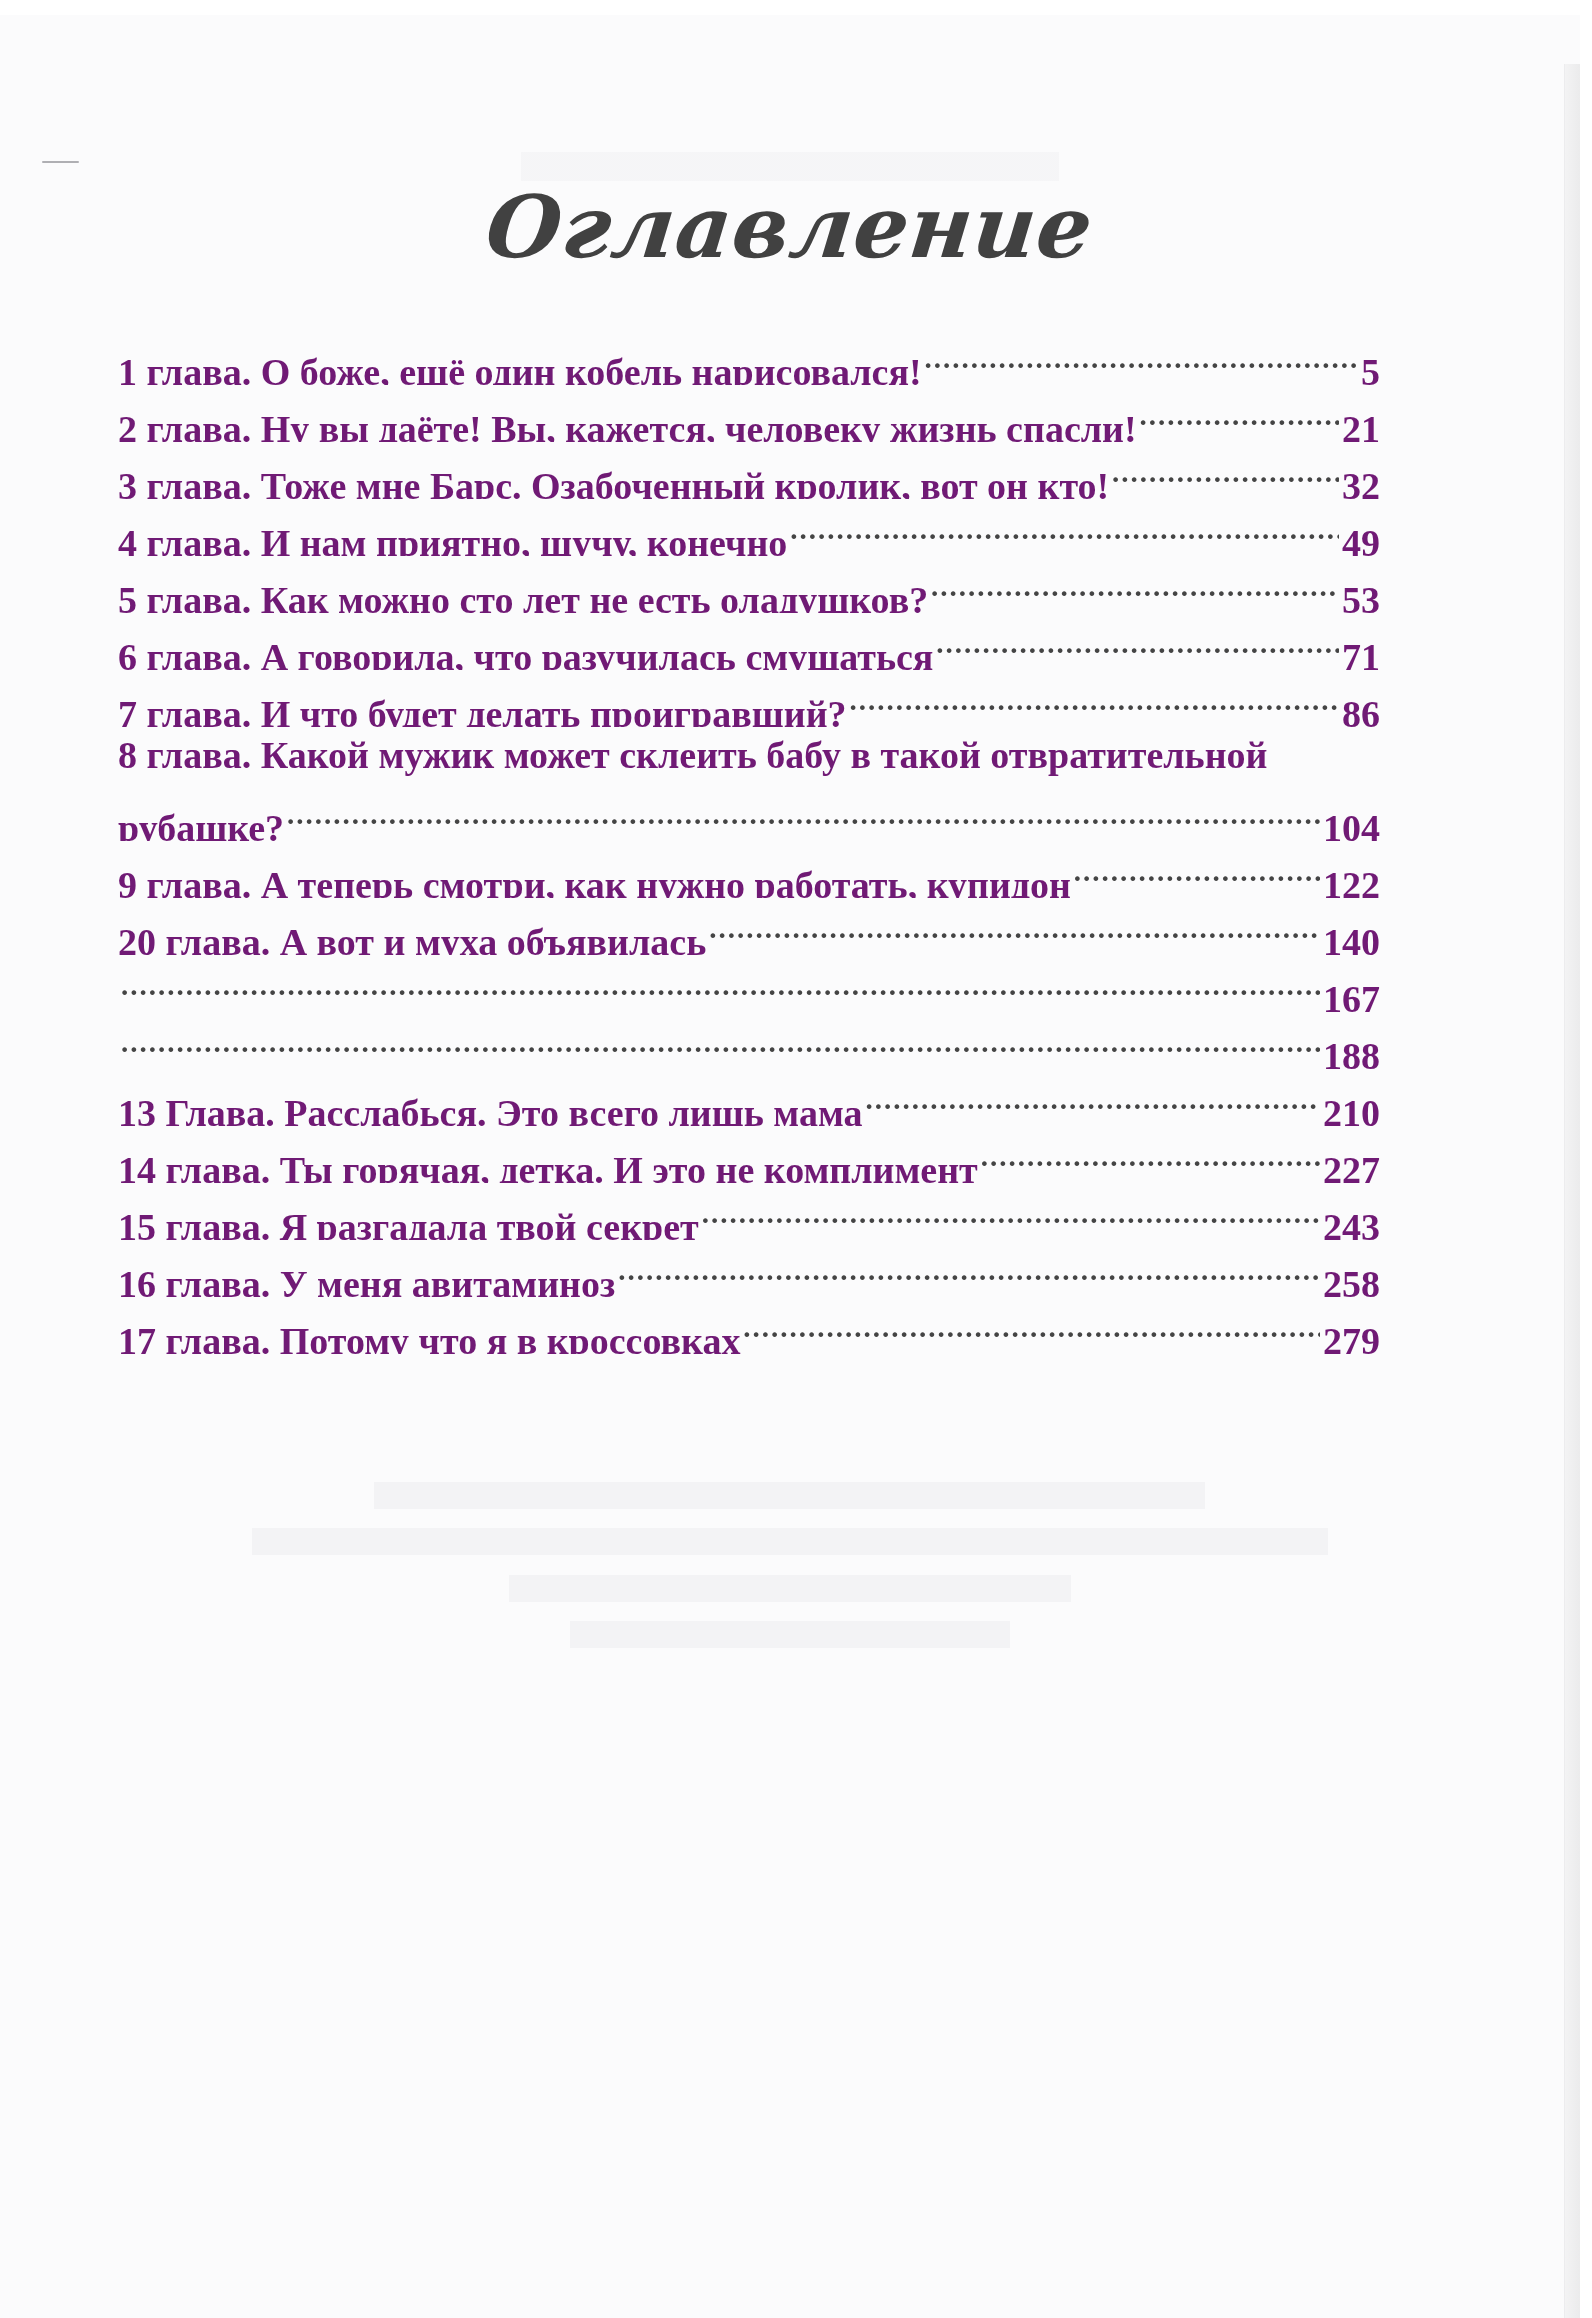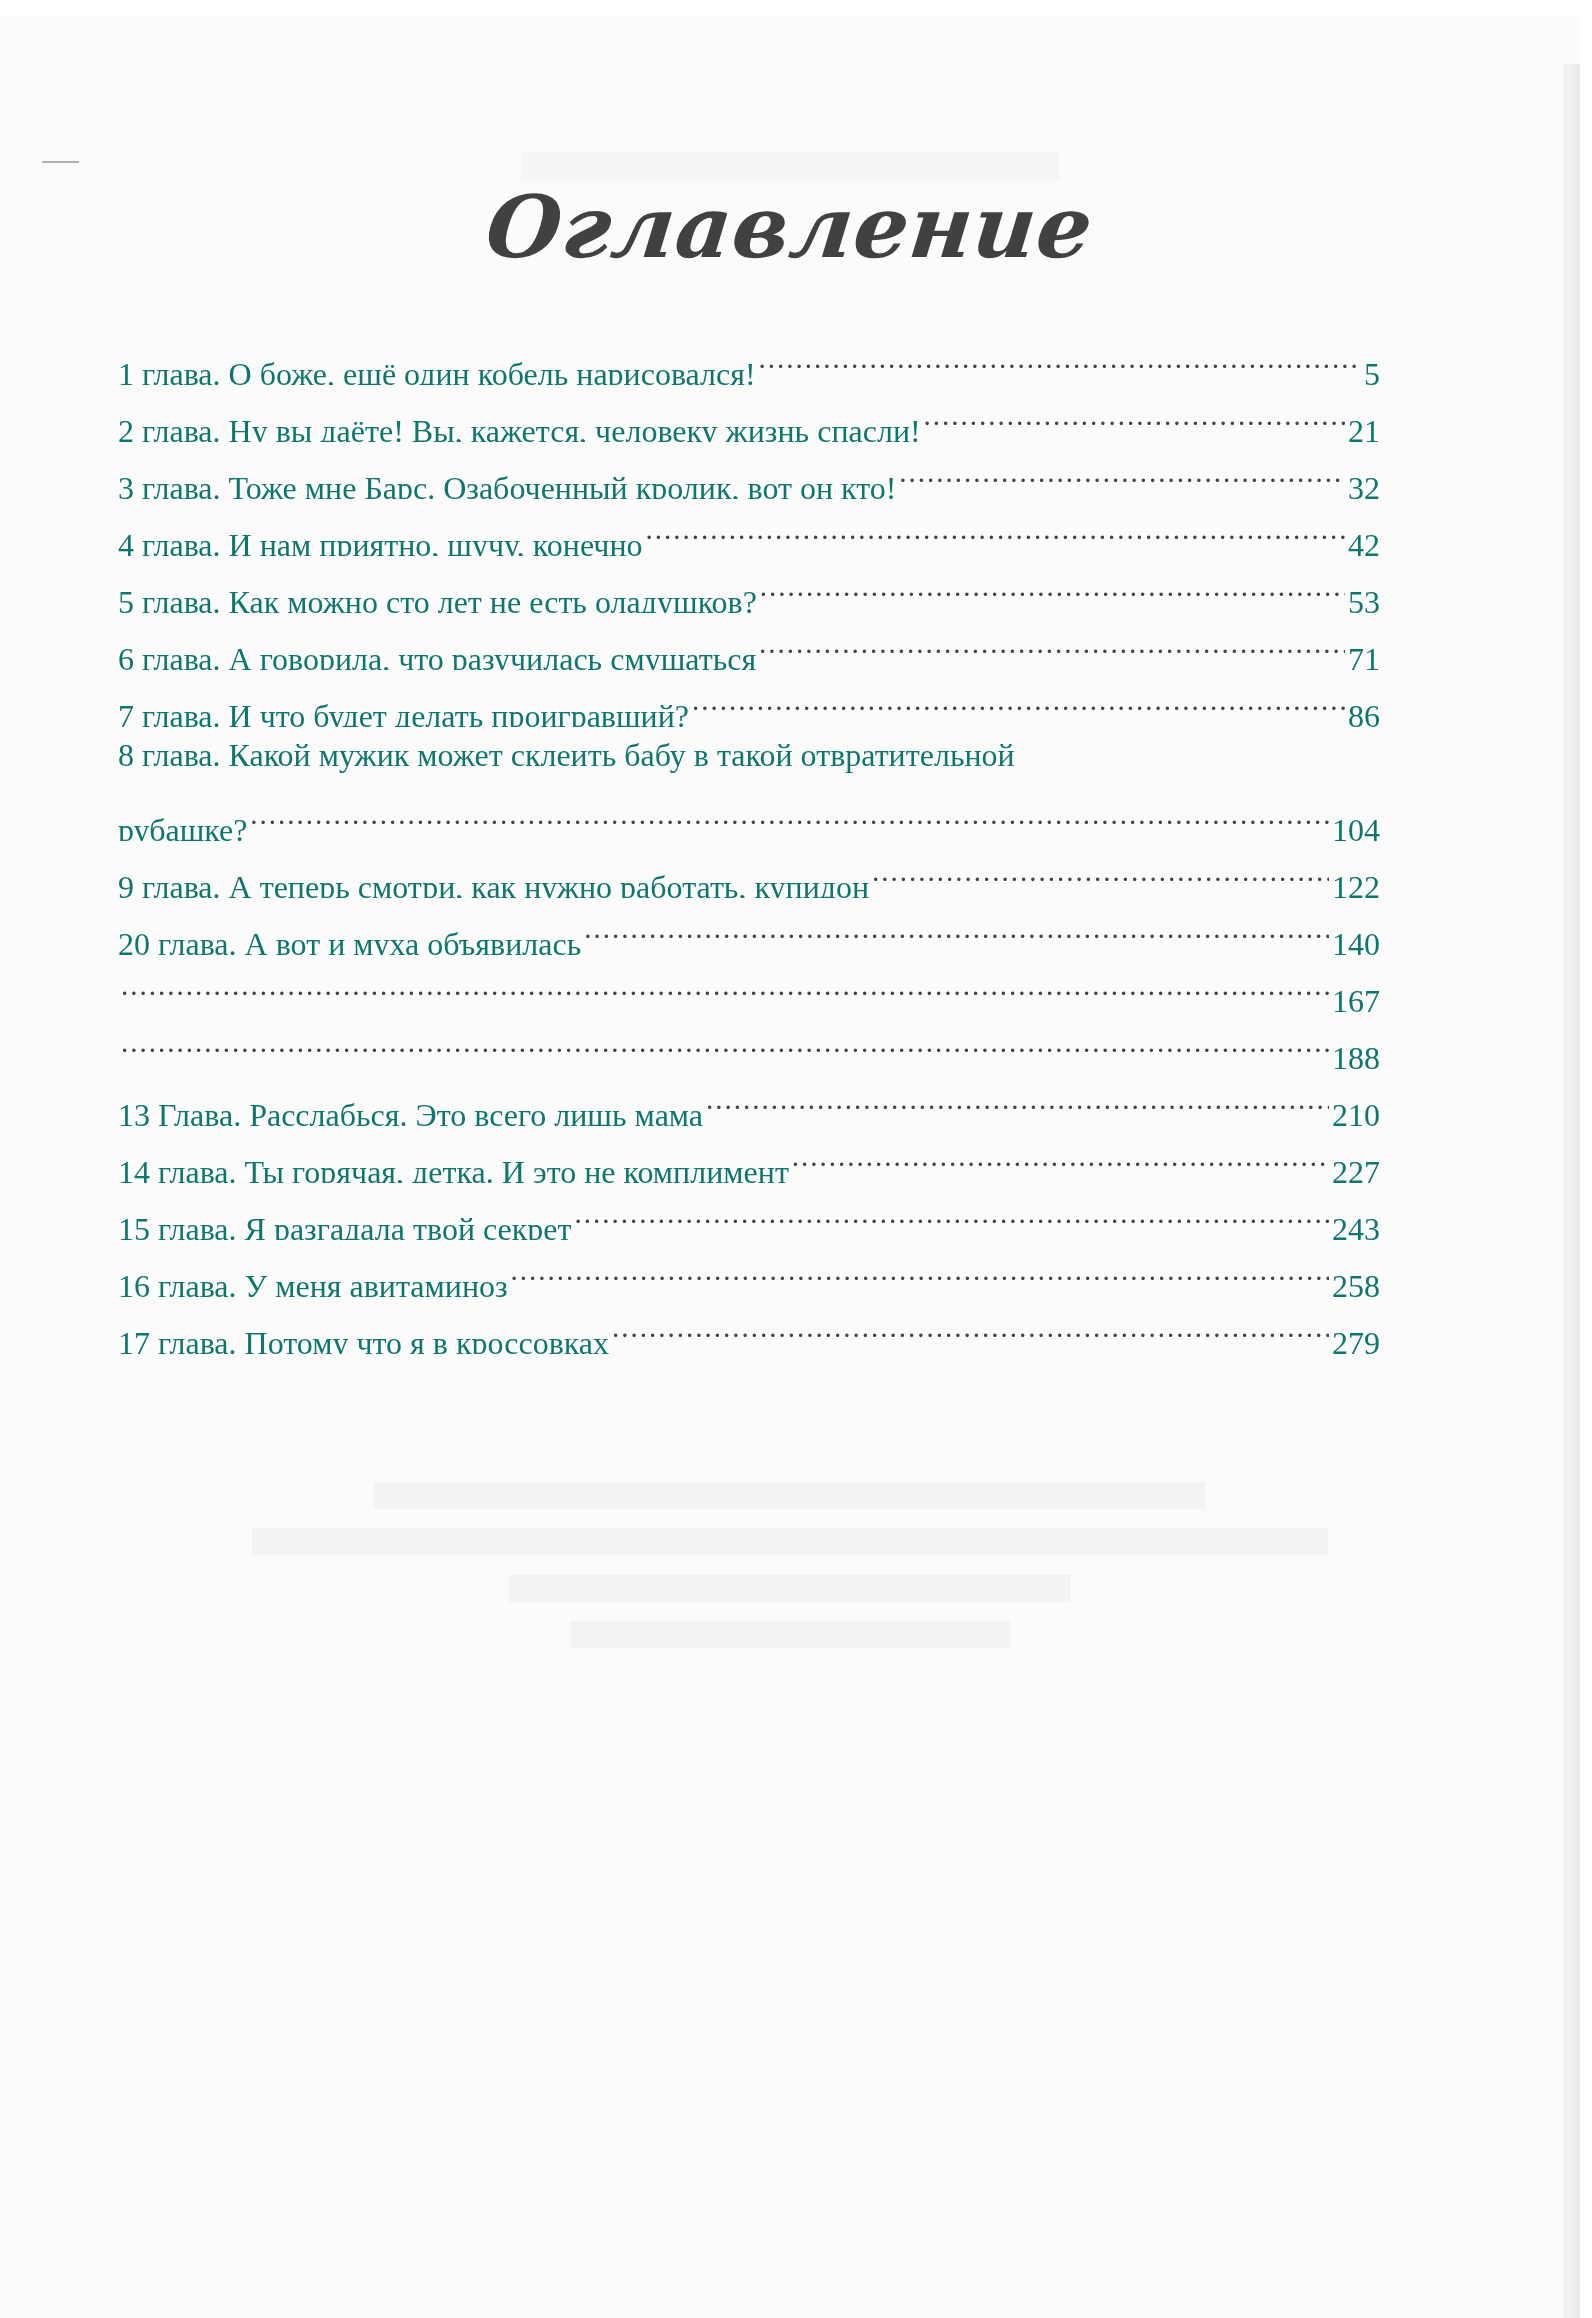--- a/index.html
+++ b/index.html
@@ -51,25 +51,26 @@
     left: 118px;
     top: 313px;
     width: 1262px;
     margin: 0; padding: 0;
     list-style: none;
   }
   .toc-entry {
     display: flex;
     align-items: baseline;
     height: 57px;
-    font-size: 32px;
+    font-size: 38px;
     line-height: 57px;
-    color: #0f766e;
+    color: #701a75;
     white-space: nowrap;
     overflow: hidden;
+    font-weight: bold;
   }
   .toc-entry .label { flex: 0 0 auto; }
   .toc-entry .leader {
     flex: 1 1 auto;
     overflow: hidden;
     margin: 0 2.9px;
     height: 57px;
     position: relative;
   }
   .toc-entry .leader::before {
@@ -125,21 +126,21 @@
       <span class="page-num">21</span>
     </li>
     <li class="toc-entry">
       <span class="label">3 глава. Тоже мне Барс. Озабоченный кролик, вот он кто!</span>
       <span class="leader"></span>
       <span class="page-num">32</span>
     </li>
     <li class="toc-entry">
       <span class="label">4 глава. И нам приятно, шучу, конечно</span>
       <span class="leader"></span>
-      <span class="page-num">42</span>
+      <span class="page-num">49</span>
     </li>
     <li class="toc-entry">
       <span class="label">5 глава. Как можно сто лет не есть оладушков?</span>
       <span class="leader"></span>
       <span class="page-num">53</span>
     </li>
     <li class="toc-entry">
       <span class="label">6 глава. А говорила, что разучилась смущаться</span>
       <span class="leader"></span>
       <span class="page-num">71</span>

